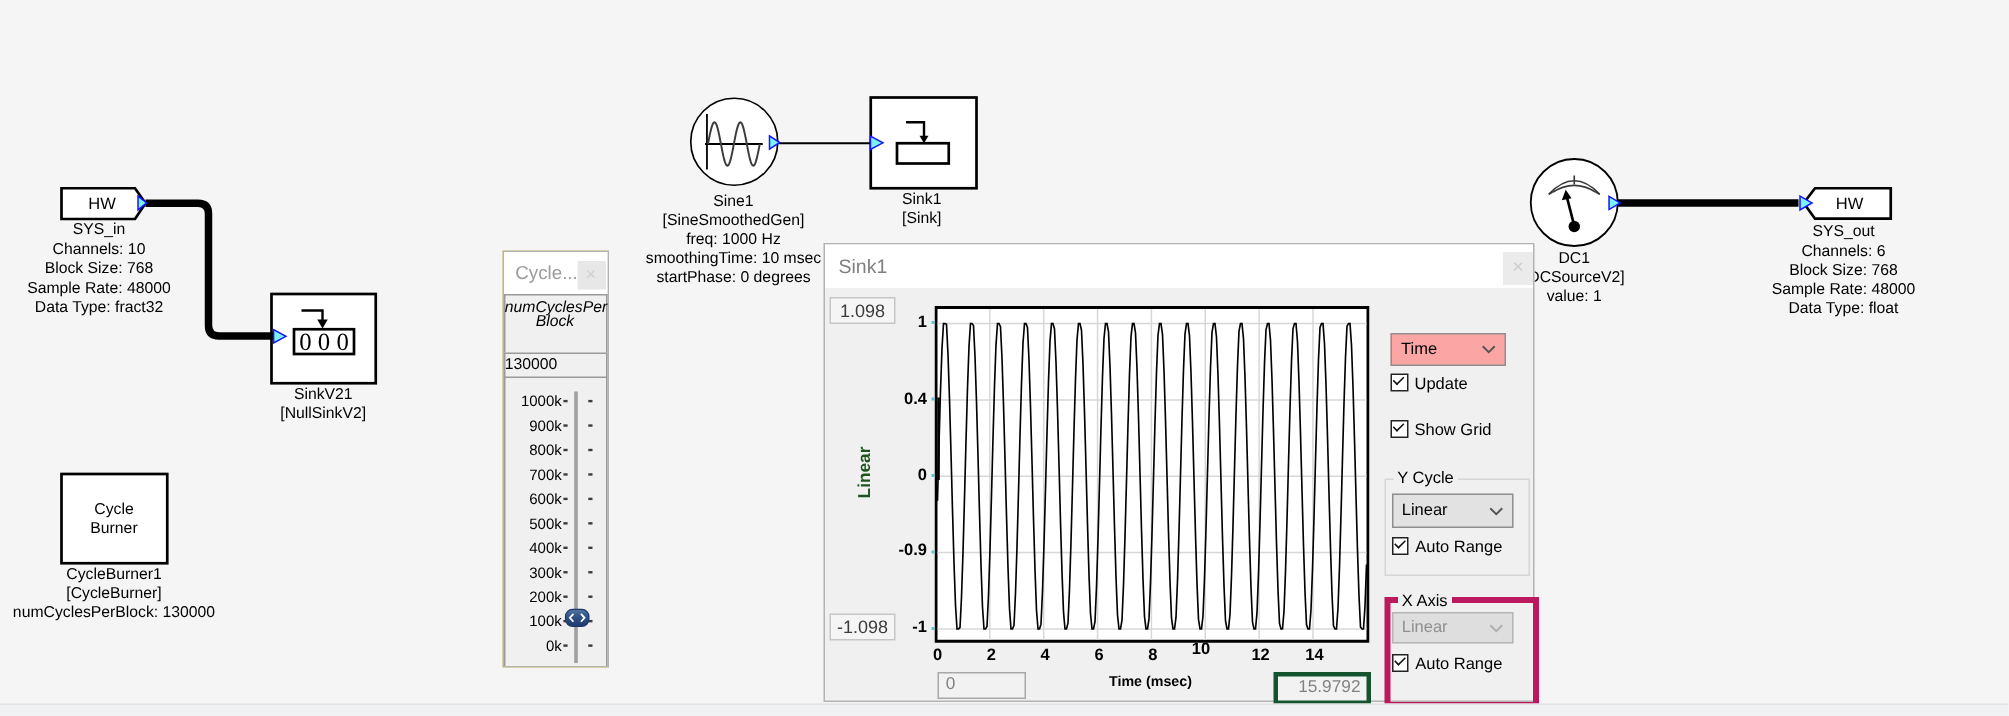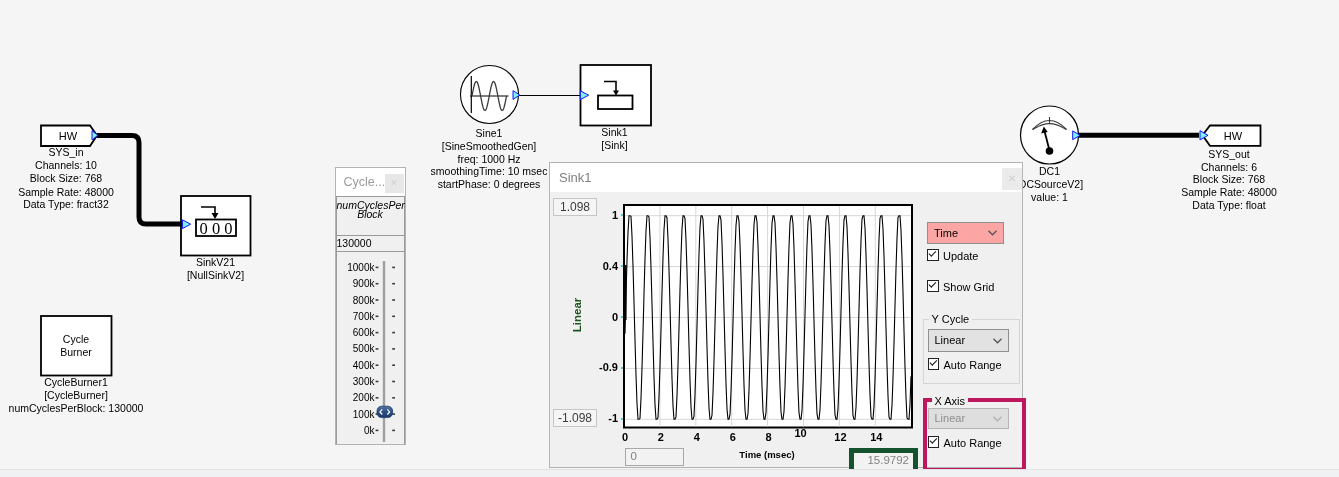--- a/index.html
+++ b/index.html
@@ -197,21 +197,21 @@
       <span style="position:absolute;left:100.9px;top:268px;width:20px;text-align:center;">2</span>
       <span style="position:absolute;left:136.8px;top:268px;width:20px;text-align:center;">4</span>
       <span style="position:absolute;left:172.7px;top:268px;width:20px;text-align:center;">6</span>
       <span style="position:absolute;left:208.6px;top:268px;width:20px;text-align:center;">8</span>
       <span style="position:absolute;left:244.5px;top:264px;width:20px;text-align:left;">10</span>
       <span style="position:absolute;left:280.4px;top:268px;width:20px;text-align:center;">12</span>
       <span style="position:absolute;left:316.29999999999995px;top:268px;width:20px;text-align:center;">14</span>
     </div>
 
   <div class="abs" style="left:74.5px;top:285px;width:52px;height:15.5px;background:#f2f2f2;border:1px solid #a8a8a8;font-size:11.5px;color:#828282;line-height:15.5px;padding-left:5px;">0</div>
-  <div class="abs" style="left:299px;top:285px;width:55px;height:15.5px;background:#f2f2f2;border:5px solid #14532d;font-size:11.5px;color:#828282;line-height:15.5px;text-align:right;padding-right:4px;">15.9792</div>
+  <div class="abs" style="left:299px;top:285px;width:55px;height:15.5px;background:#f2f2f2;border:3px solid #14532d;font-size:11.5px;color:#828282;line-height:15.5px;text-align:right;padding-right:4px;">15.9792</div>
   <div class="abs" style="left:167px;top:286px;width:100px;text-align:center;font-size:9.5px;font-weight:bold;color:#000;">Time (msec)</div>
 
   <div class="abs" style="left:377px;top:58.5px;width:77px;height:22px;background:#fca5a5;border:1px solid #8f8f8f;font-size:11px;line-height:20px;padding-left:6px;box-sizing:border-box;">Time
     <svg class="abs" style="right:6px;top:7px;" width="9" height="6">
         <path d="M0.5,0.8 L4.5,4.8 L8.5,0.8" fill="none" stroke="#555" stroke-width="1.3"></path>
       </svg>
   </div>
   <div class="abs chk" style="left:377px;top:86.2px;"></div>
   <span class="abs" style="left:393px;top:87px;font-size:11px;">Update</span>
   <div class="abs chk" style="left:377px;top:117.2px;"></div>

